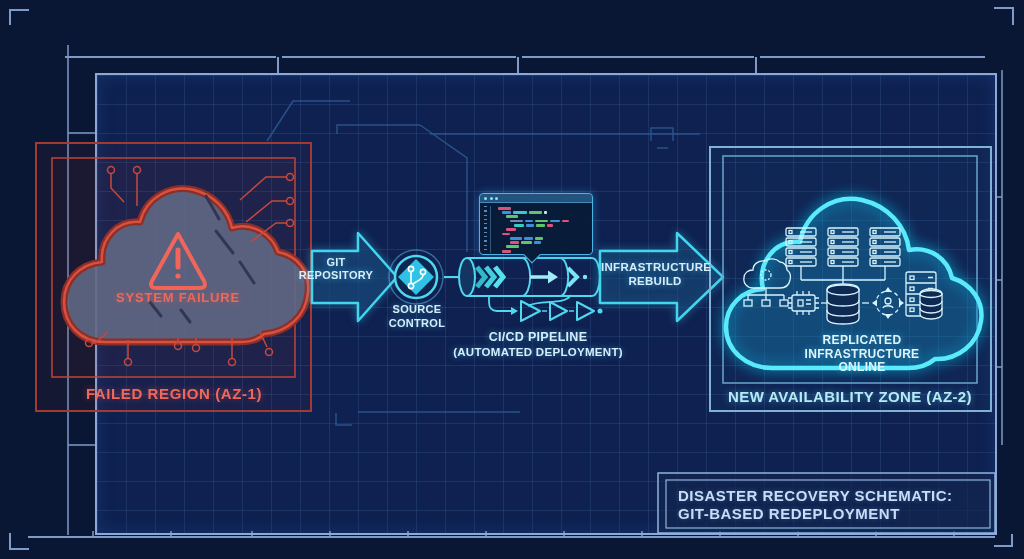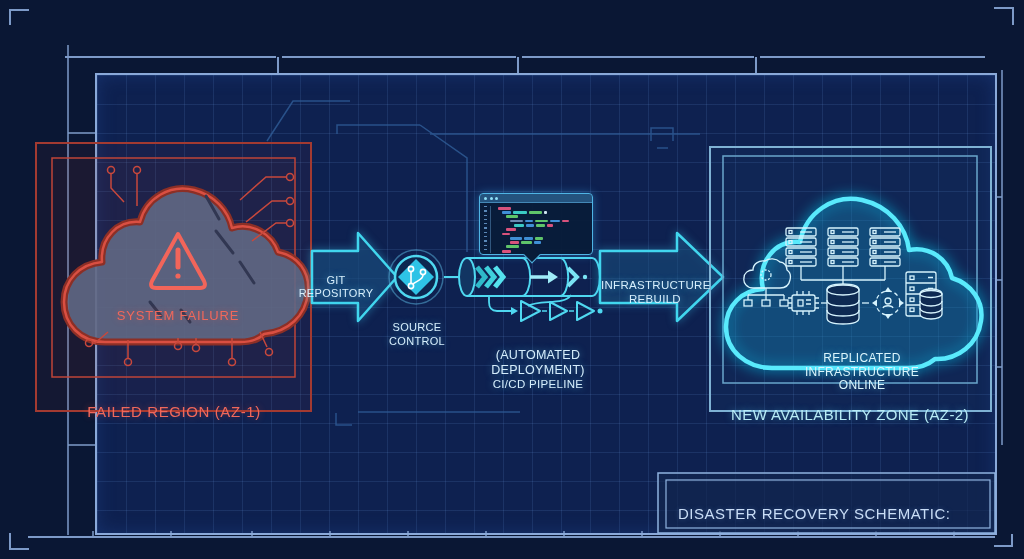--- a/index.html
+++ b/index.html
@@ -12,21 +12,21 @@
   .panel{
     position:absolute;left:95px;top:73px;width:898px;height:458px;
     background:#0e2150;
     background-image:
       repeating-linear-gradient(to right, rgba(110,160,230,.14) 0 1px, transparent 1px 29px),
       repeating-linear-gradient(to bottom, rgba(110,160,230,.14) 0 1px, transparent 1px 29px);
     border:2px solid #8aa9d9;
     box-shadow:0 0 18px rgba(40,80,160,.35) inset;
   }
   svg.layer{position:absolute;left:0;top:0;}
-  .lbl{position:absolute;font-weight:normal;text-align:center;letter-spacing:.3px;margin-top:18px;}
+  .lbl{position:absolute;font-weight:bold;text-align:center;letter-spacing:.3px;}
   .lbl span{display:block;}
   .cyan-lbl{color:#d6eefc;text-shadow:0 0 7px rgba(90,215,255,.55);}
   .red-lbl{color:#f0685b;text-shadow:0 0 7px rgba(255,90,70,.45);}
   .git-lbl{left:296px;top:256px;width:80px;font-size:11px;line-height:13px;}
   .src-lbl{left:371px;top:302px;width:92px;font-size:11px;line-height:14px;}
   .pipe-lbl{left:448px;top:330px;width:180px;font-size:12.5px;line-height:14.5px;}
   .pipe-lbl span:nth-child(2){font-size:11.5px;}
   .rebuild-lbl{left:601px;top:261px;width:108px;font-size:11.5px;line-height:13.5px;}
   .sysfail-lbl{left:103px;top:290px;width:150px;font-size:13px;letter-spacing:.8px;}
   .failbox-lbl{left:40px;top:385px;width:268px;font-size:15px;letter-spacing:.6px;}
@@ -357,22 +357,22 @@
 
 <div class="lbl cyan-lbl git-lbl">
   <span>GIT</span>
   <span>REPOSITORY</span>
 </div>
 <div class="lbl cyan-lbl src-lbl">
   <span>SOURCE</span>
   <span>CONTROL</span>
 </div>
 <div class="lbl cyan-lbl pipe-lbl">
+  <span>CI/CD PIPELINE</span>
   <span>(AUTOMATED DEPLOYMENT)</span>
-  <span>CI/CD PIPELINE</span>
 </div>
 <div class="lbl cyan-lbl rebuild-lbl">
   <span>INFRASTRUCTURE</span>
   <span>REBUILD</span>
 </div>
 <div class="lbl red-lbl sysfail-lbl">
   <span>SYSTEM FAILURE</span>
 </div>
 <div class="lbl red-lbl failbox-lbl">
   <span>FAILED REGION (AZ-1)</span>
@@ -380,13 +380,14 @@
 <div class="lbl cyan-lbl repl-lbl">
   <span>REPLICATED</span>
   <span>INFRASTRUCTURE</span>
   <span>ONLINE</span>
 </div>
 <div class="lbl cyan-lbl newzone-lbl">
   <span>NEW AVAILABILITY ZONE (AZ-2)</span>
 </div>
 <div class="lbl title-lbl">
   <span>DISASTER RECOVERY SCHEMATIC:</span>
+  <span>GIT-BASED REDEPLOYMENT</span>
 </div>
 
 </body></html>

